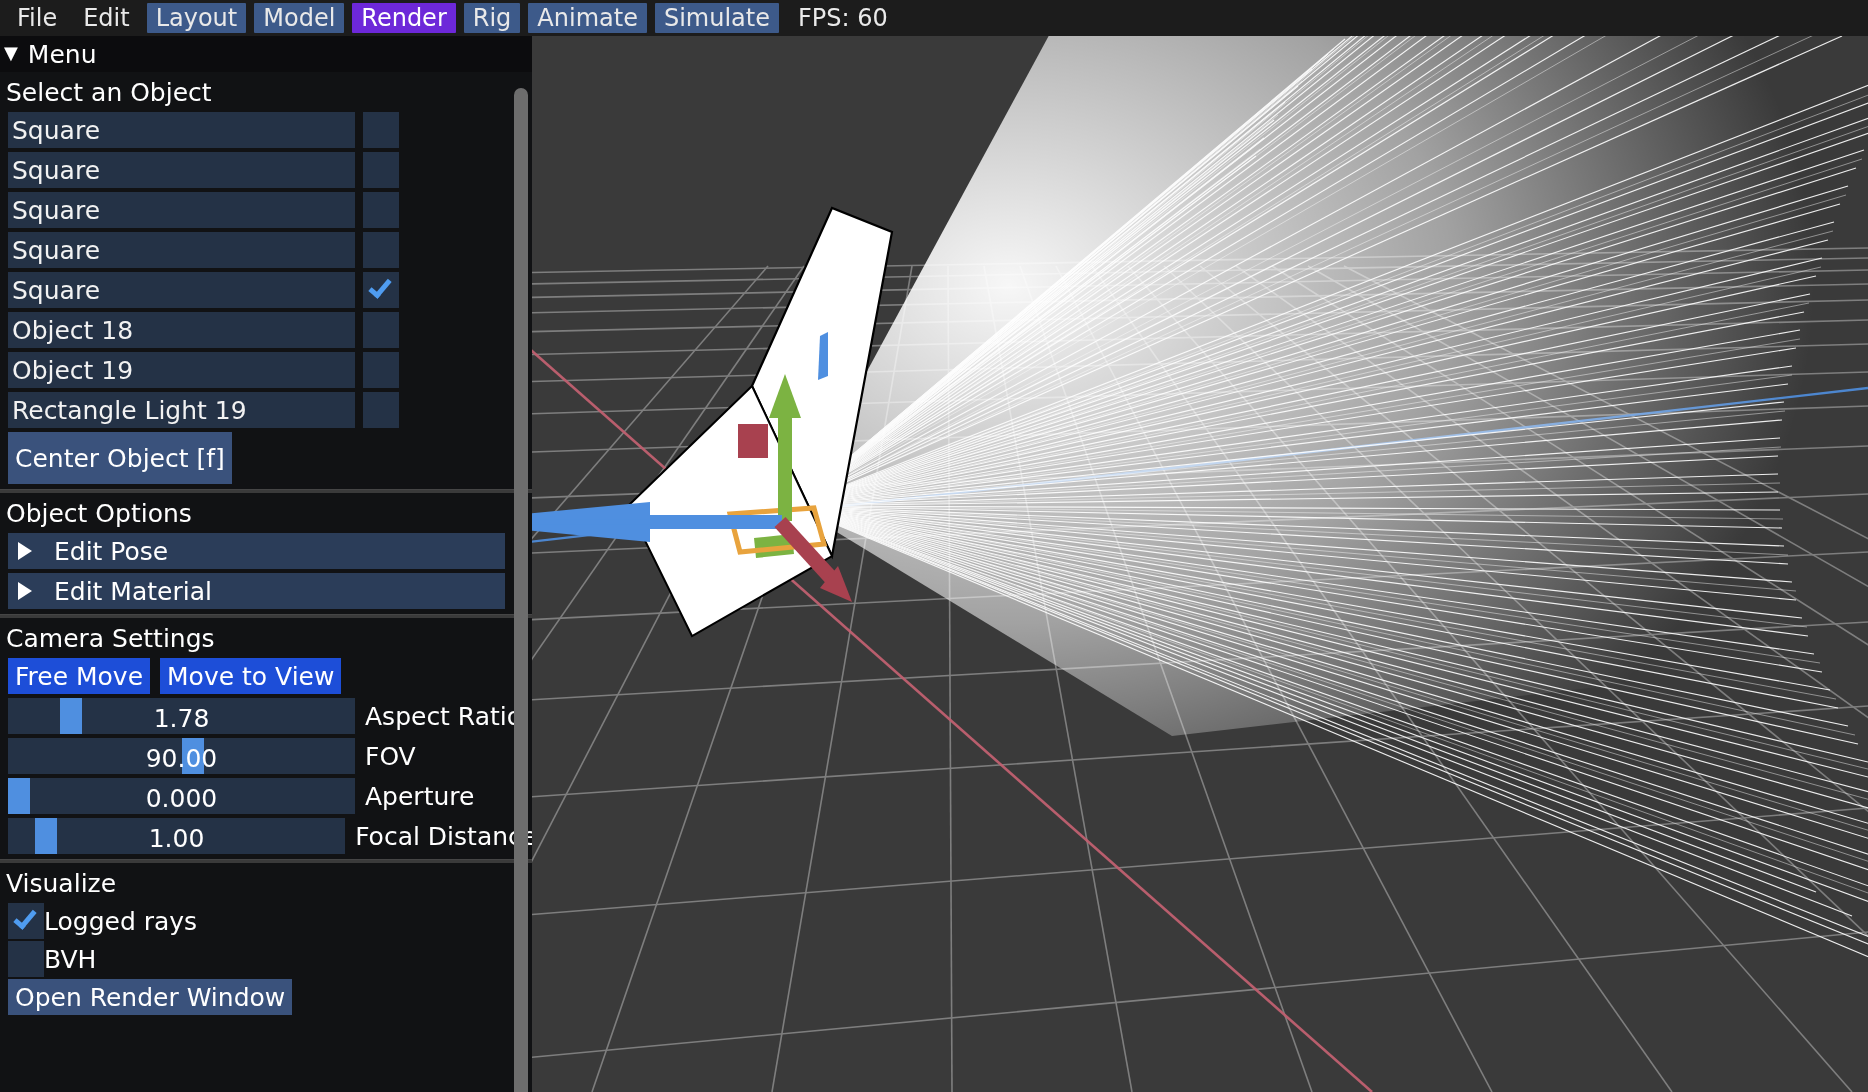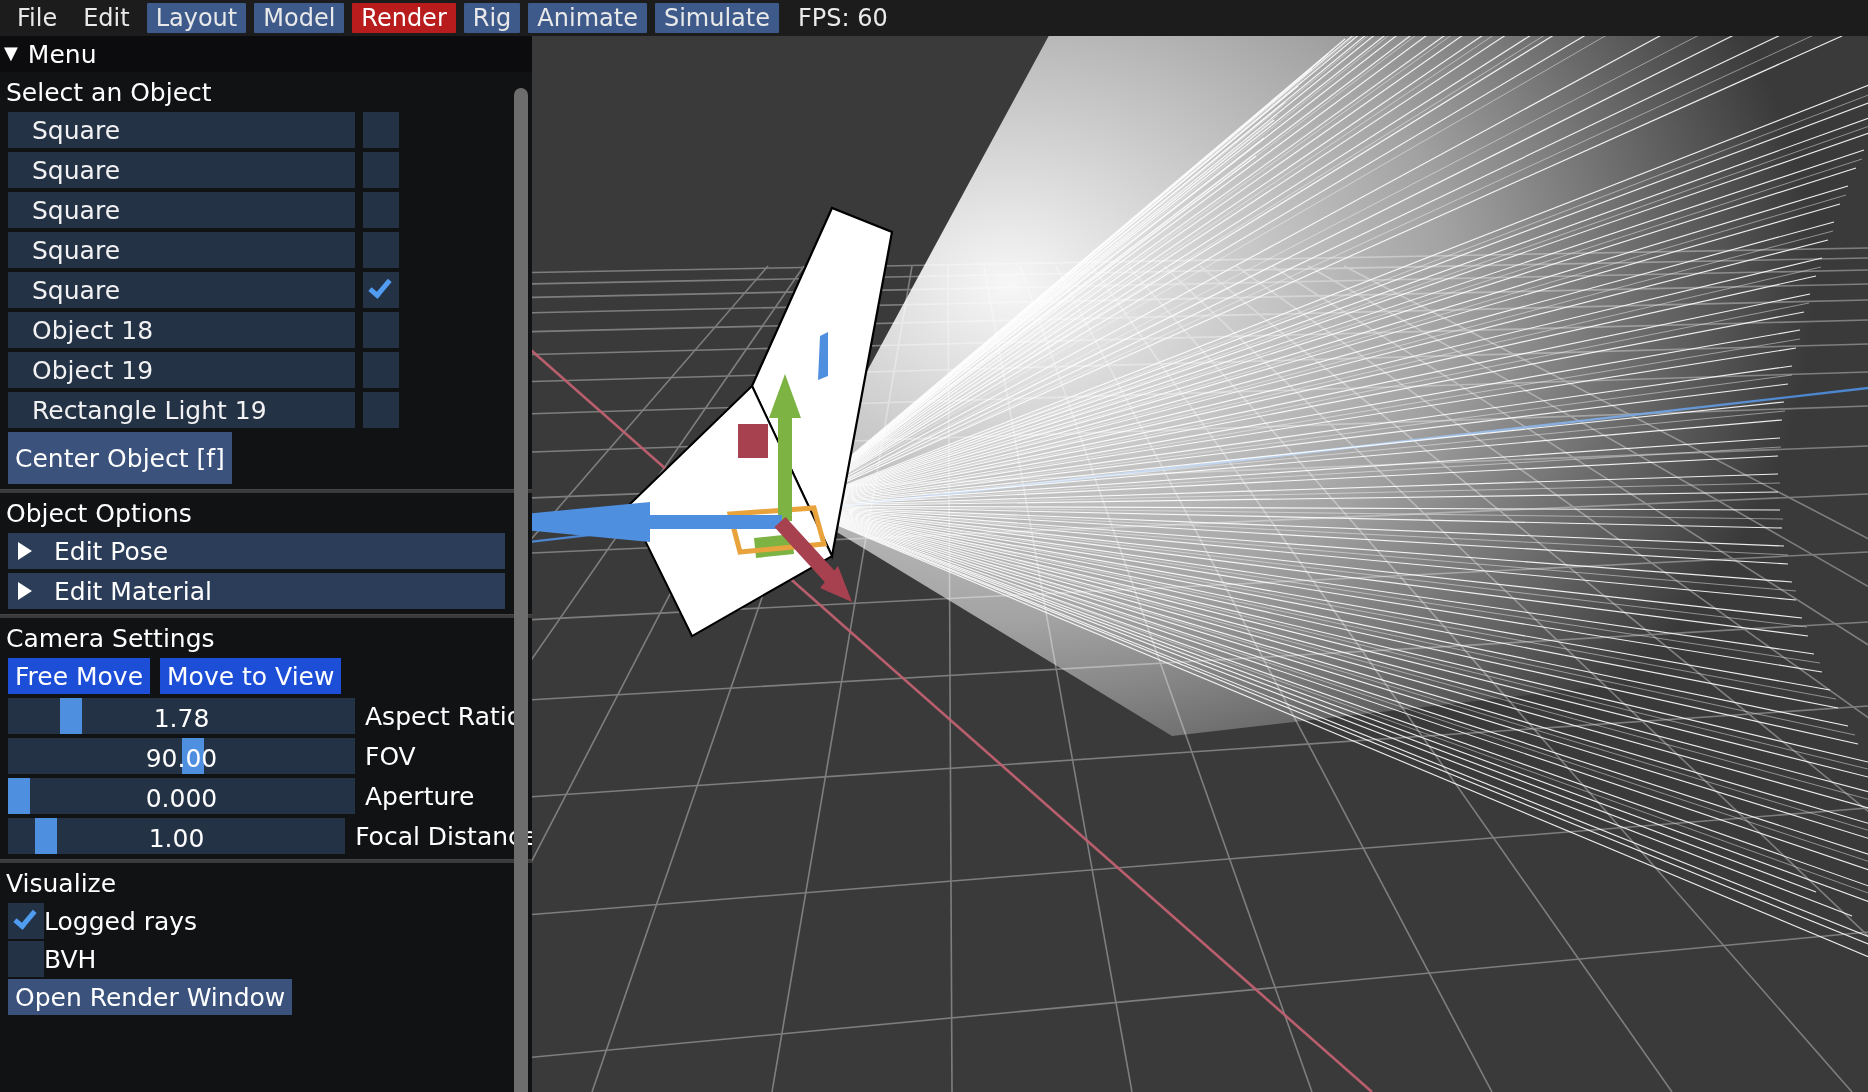--- a/index.html
+++ b/index.html
@@ -27,21 +27,21 @@
     padding: 0 9px;
     margin-right: 8px;
     color: #e9e9e9;
     font-size: 24px;
     line-height: 1;
     white-space: nowrap;
     border-radius: 1px;
   }
   .menu-item.plain { background: transparent; }
   .menu-item.tab   { background: #3d5a8a; }
-  .menu-item.active{ background: #b91c1c; color: #ffffff; }
+  .menu-item.active{ background: #6d28d9; color: #ffffff; }
   .menu-item.fps   { background: transparent; color: #eaeaea; margin-left: 2px; }
 
   
   .sidebar {
     position: absolute; left: 0; top: 36px;
     width: 532px; height: 1056px;
     background: #111214;
     overflow: hidden;
     z-index: 20;
   }
@@ -77,21 +77,21 @@
     margin: 0 0 4px 0;
     padding-left: 8px;
     gap: 8px;
   }
   .obj-btn {
     width: 347px; height: 36px;
     background: #243246;
     color: #f2f2f2;
     font-size: 25px;
     display: flex; align-items: center;
-    padding-left: 24px;
+    padding-left: 4px;
     white-space: nowrap;
     border: none;
   }
   .obj-check {
     width: 36px; height: 36px;
     background: #243246;
     display: flex; align-items: center; justify-content: center;
     position: relative;
   }
   .chk-mark {

